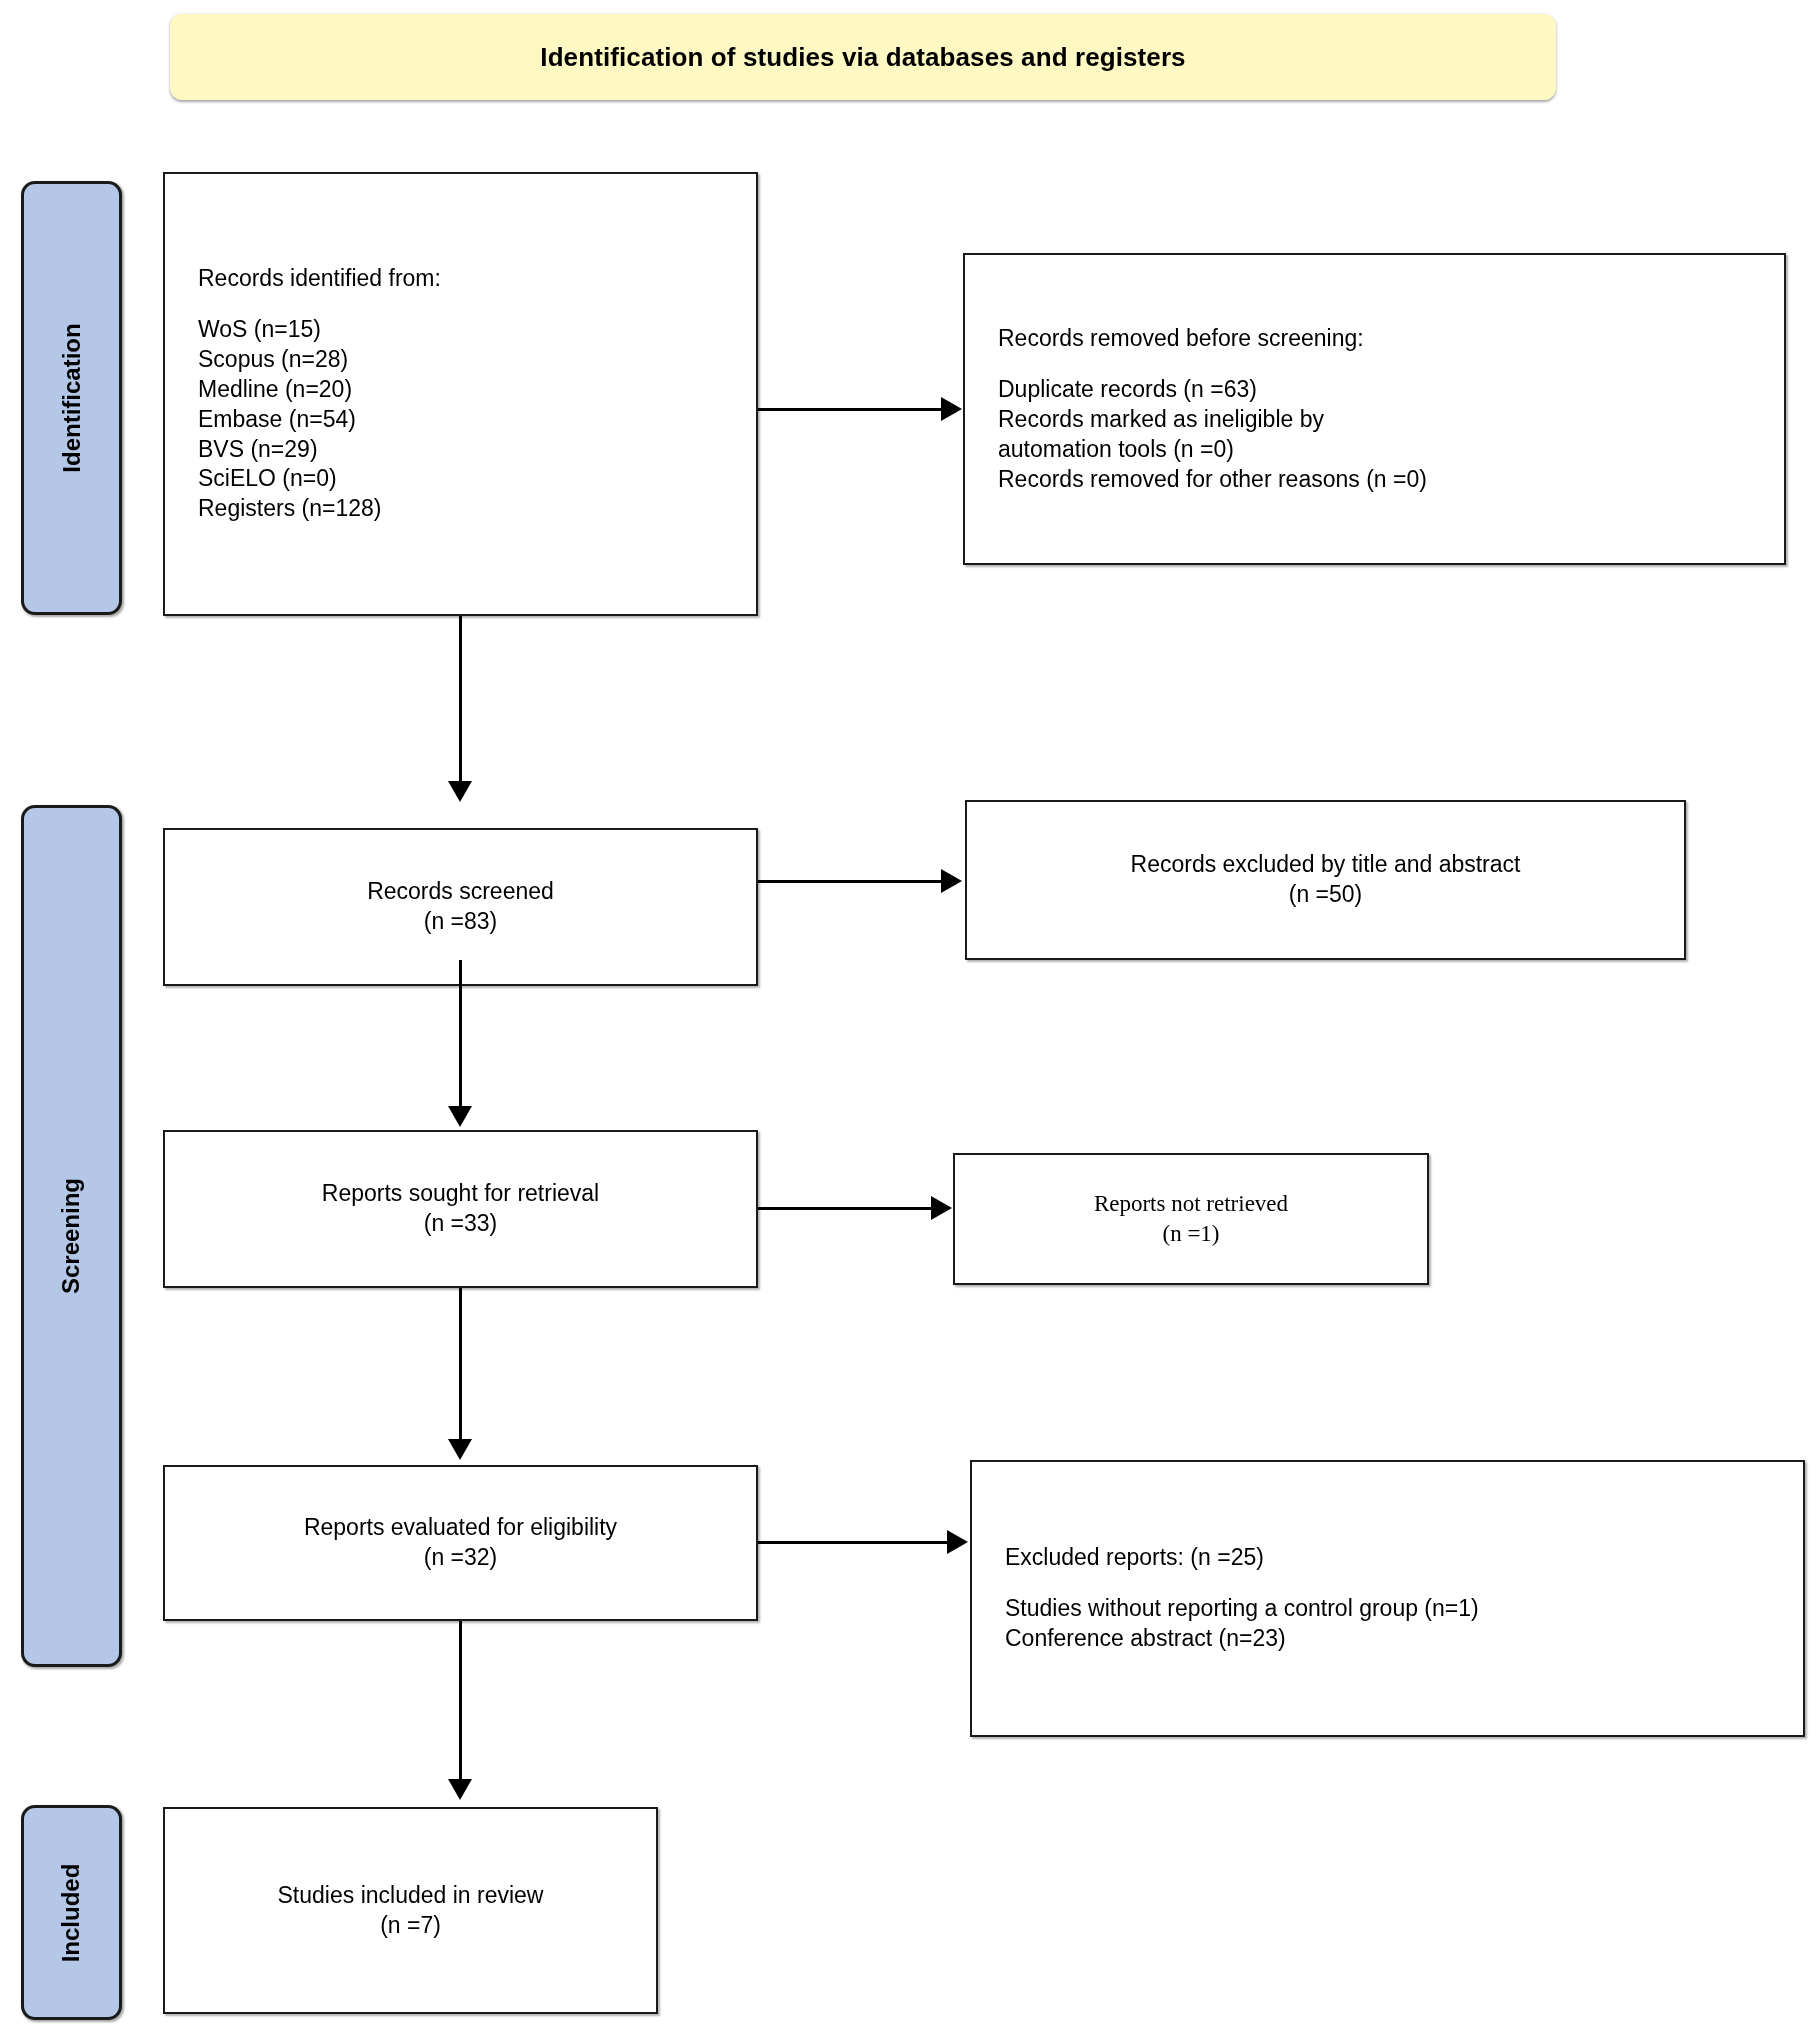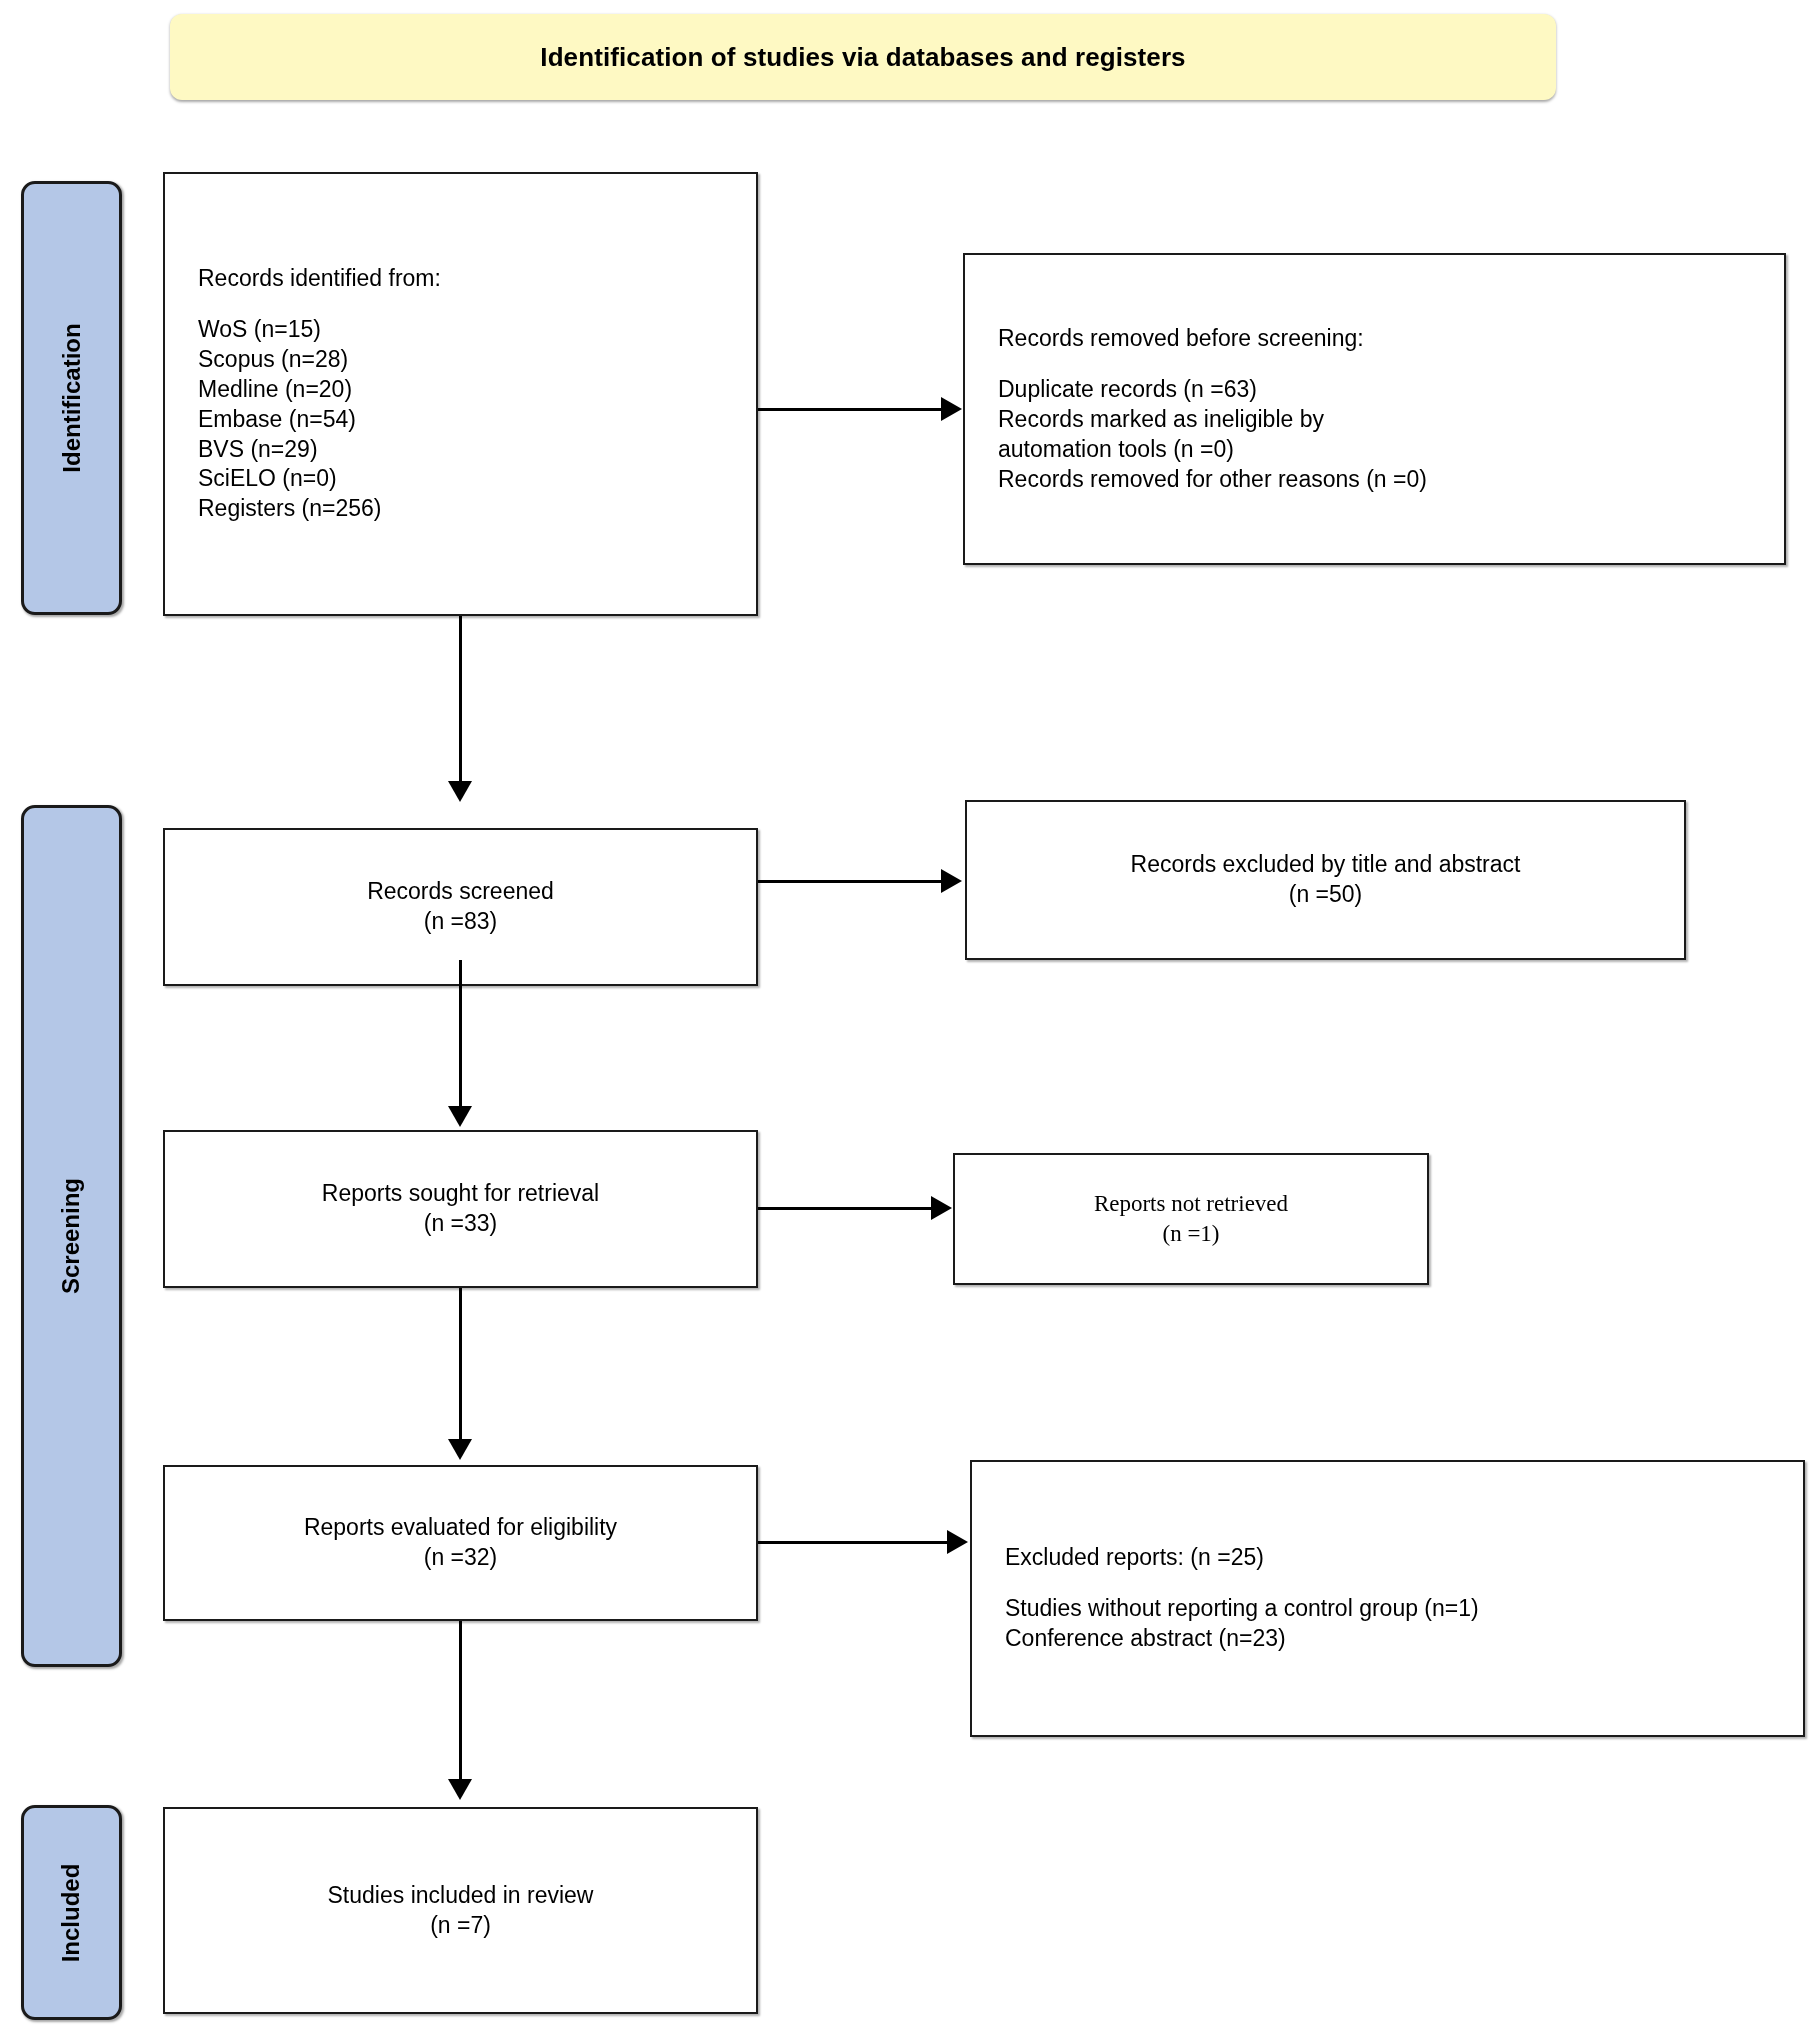--- a/index.html
+++ b/index.html
@@ -51,21 +51,21 @@
 
   
   #box-identified        {left:163px; top:172px;  width:595px; height:444px;}
   #box-removed           {left:963px;top:253px;  width:823px; height:312px;}
   #box-screened          {left:163px; top:828px; width:595px; height:158px;}
   #box-excluded-title    {left:965px;top:800px; width:721px; height:160px;}
   #box-sought            {left:163px; top:1130px; width:595px; height:158px;}
   #box-not-retrieved     {left:953px;top:1153px; width:476px;  height:132px;font-family:Liberation Serif, serif;}
   #box-evaluated         {left:163px; top:1465px; width:595px; height:156px;}
   #box-excluded-reports  {left:970px;top:1460px; width:835px; height:277px;}
-  #box-included          {left:163px; top:1807px; width:595px; height:207px;}
+  #box-included          {left:163px; top:1807px; width:495px; height:207px;}
 
   
   .conn{position:absolute;}
   .v-line{position:absolute;width:3.3px;background:#000;left:0;top:0;}
   .h-line{position:absolute;height:3.3px;background:#000;left:0;top:0;}
   .arrow-down{
     position:absolute;width:0;height:0;
     border-left:12px solid transparent;border-right:12px solid transparent;
     border-top:21.4px solid #000;
   }
@@ -96,21 +96,21 @@
 
   <div class="flow-box box-pad-left" id="box-identified">
     <div class="line">Records identified from:</div>
     <div class="gap"></div>
     <div class="line">WoS (n=15)</div>
     <div class="line">Scopus (n=28)</div>
     <div class="line">Medline (n=20)</div>
     <div class="line">Embase (n=54)</div>
     <div class="line">BVS (n=29)</div>
     <div class="line">SciELO (n=0)</div>
-    <div class="line">Registers (n=256)</div>
+    <div class="line">Registers (n=128)</div>
   </div>
 
   <div class="flow-box box-pad-left" id="box-removed">
     <div class="line">Records removed before screening:</div>
     <div class="gap"></div>
     <div class="line">Duplicate records (n =63)</div>
     <div class="line">Records marked as ineligible by</div>
     <div class="line">automation tools (n =0)</div>
     <div class="line">Records removed for other reasons (n =0)</div>
   </div>

